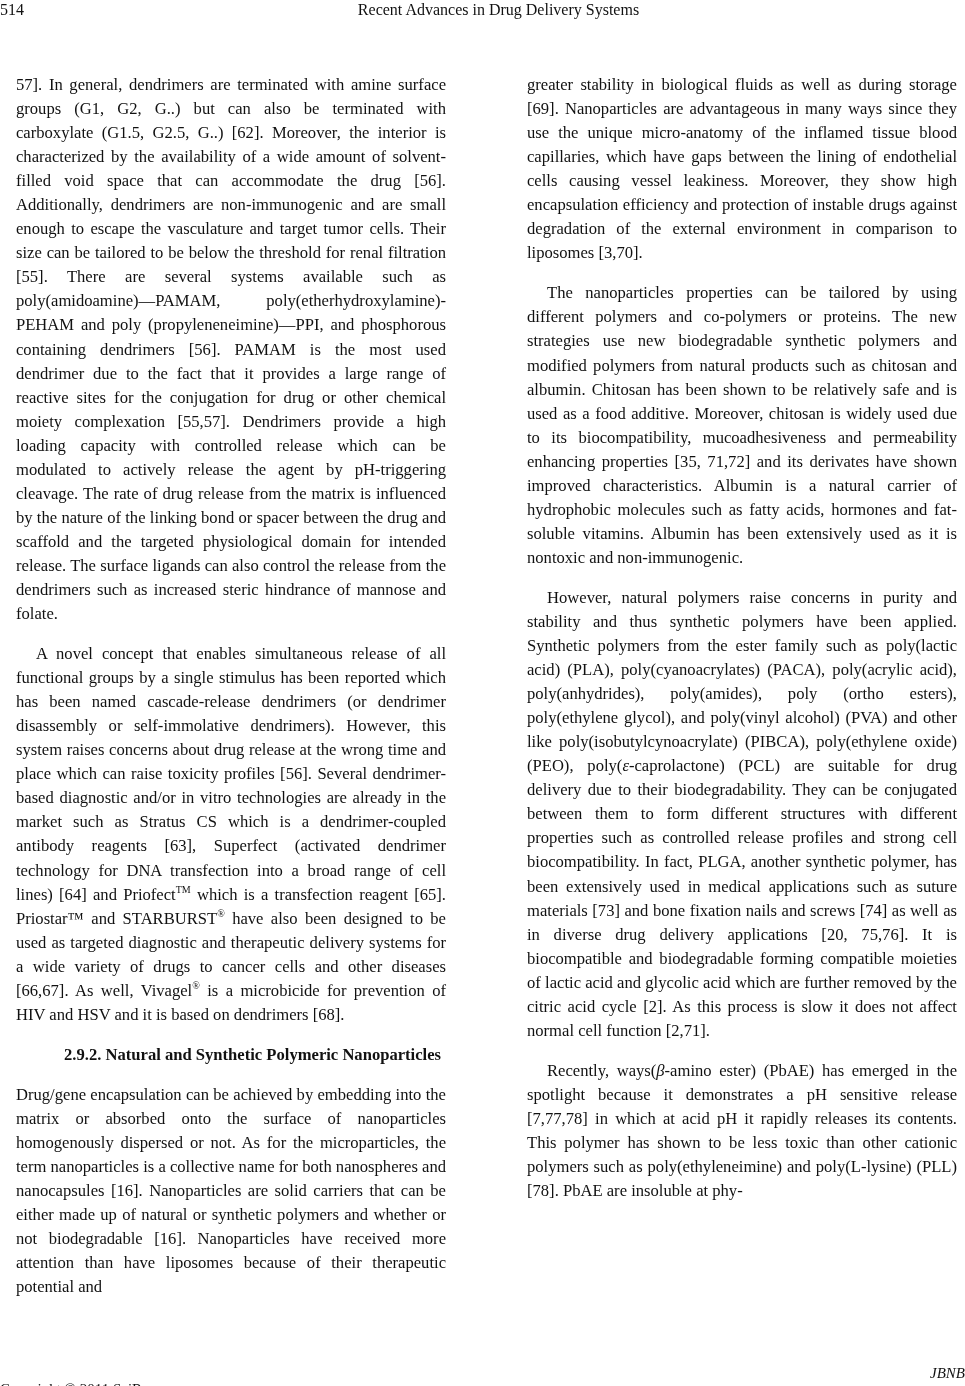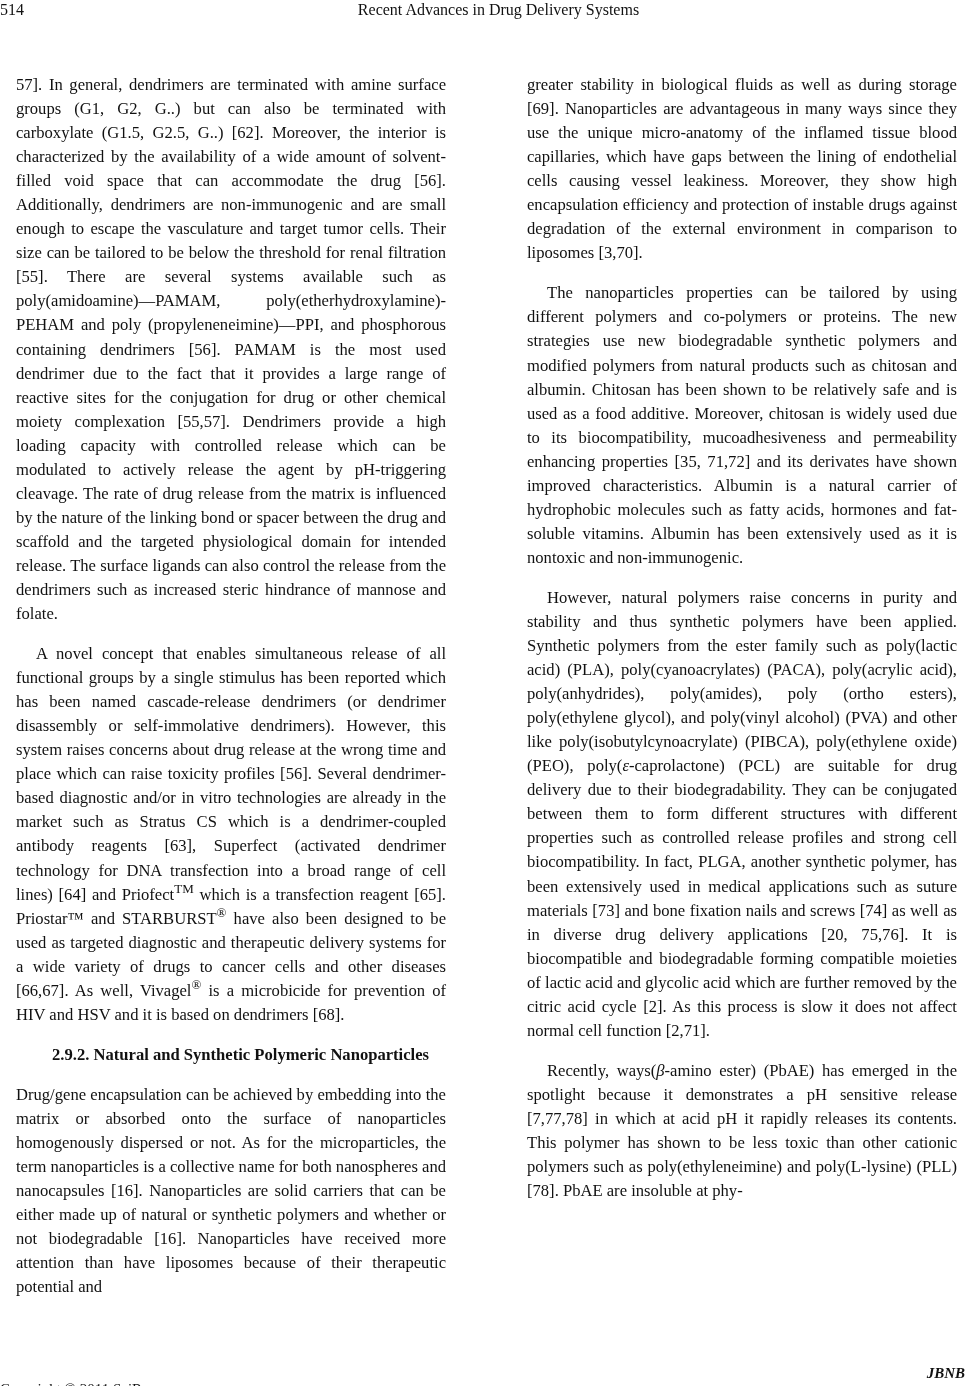--- a/index.html
+++ b/index.html
@@ -18,30 +18,30 @@
     position: absolute; top: 57px;
     font-size: 16.6px; line-height: 24.05px;
     text-align: justify; hyphens: none;
   }
   .col.left { left: 0; width: 462px; }
   .col.right { left: 511px; width: 462px; }
   .col p { margin: 16px; text-indent: 0; }
   .col p.indent { text-indent: 20px; }
   .col p.noindent { text-indent: 0; }
   .section-heading {
-    font-weight: bold; margin: 8px 0 0 4px; font-size: 16.6px; line-height: 24px; padding-left: 48px;
+    font-weight: bold; margin: 8px 0 0 16px; font-size: 16.6px; line-height: 24px; padding-left: 48px;
   }
-  sup { font-size: 13px; line-height: 0; vertical-align: 7px; }
+  sup { font-size: 10px; line-height: 0; vertical-align: 7px; }
   i { font-style: italic; }
   .footer {
     position: absolute; top: 1364px; left: 0; width: 965px; height: 22px;
     font-size: 15px; line-height: 18px;
   }
   .footer .copyright { position: absolute; left: 0; top: 16px; text-decoration: underline; }
-  .footer .journal-abbr { position: absolute; right: 0; top: 0; font-weight: bold; font-style: italic; }
+  .footer .journal-abbr { position: absolute; right: 0; top: 0; font-weight: normal; font-style: italic; }
 </style>
 </head>
 <body>
 
 <div class="running-head">
   <span class="page-num">514</span>
   <span class="journal-title">Recent Advances in Drug Delivery Systems</span>
 </div>
 
 <div class="col left">

